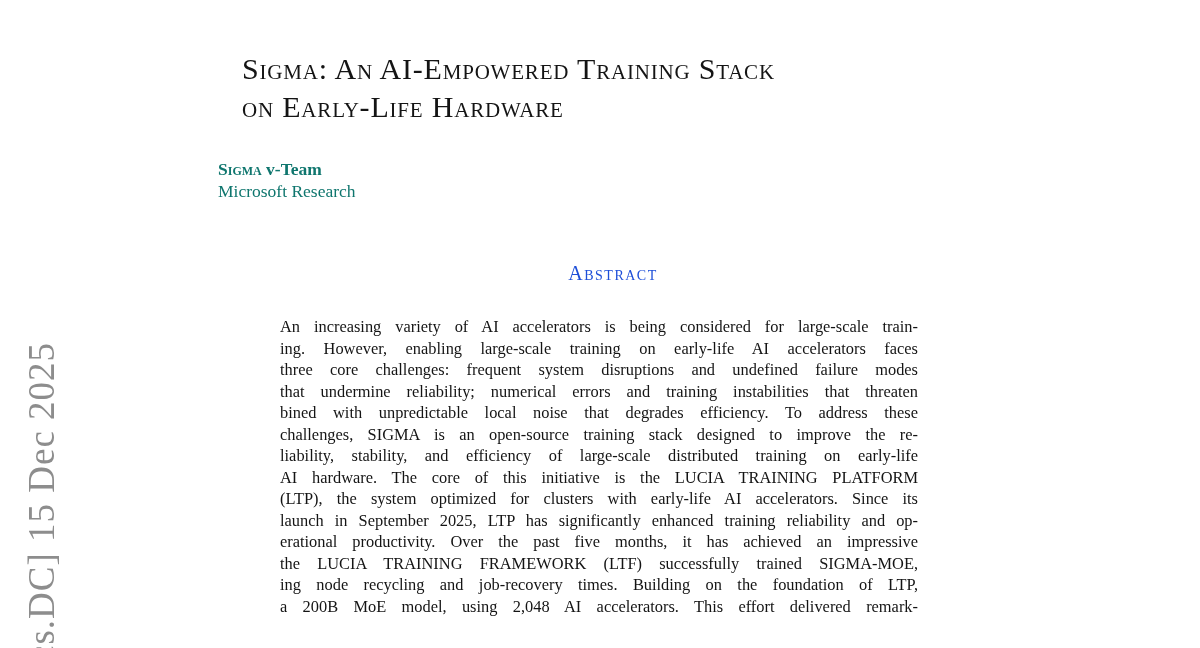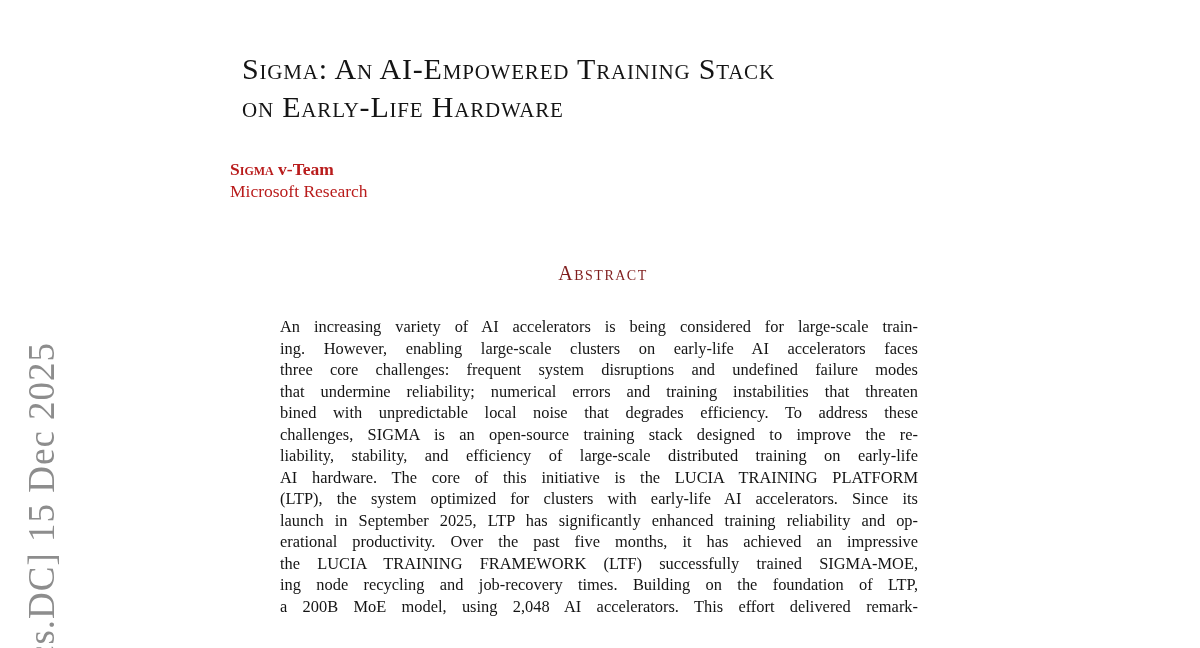--- a/index.html
+++ b/index.html
@@ -39,41 +39,41 @@
     font-variant: small-caps;
     letter-spacing: 0.8px;
     color: #141414;
     font-weight: 500;
     margin-left: 32px;
   }
 
   
   .authors {
     position: absolute;
-    left: 230px;
+    left: 218px;
     top: 159px;
     font-size: 17.5px;
     line-height: 21.5px;
-    color: #b91c1c;
+    color: #0f766e;
   }
   .author-name { font-weight: bold; }
   .author-name .sc { font-variant: small-caps; }
   .affiliation { font-weight: normal; }
 
   
   .abstract-heading {
     position: absolute;
-    left: 284px;
+    left: 294px;
     top: 262px;
     width: 638px;
     text-align: center;
     font-size: 20px;
     font-variant: small-caps;
     letter-spacing: 1.5px;
-    color: #7f1d1d;
+    color: #1d4ed8;
   }
   .abstract-body {
     position: absolute;
     left: 280px;
     top: 316px;
     width: 638px;
     font-size: 16.4px;
     color: #141414;
   }
   .abs-line {
@@ -98,21 +98,21 @@
 
   <div class="authors">
     <div class="author-name"><span class="sc">Sigma</span><span> v-Team</span></div>
     <div class="affiliation">Microsoft Research</div>
   </div>
 
   <div class="abstract-heading">Abstract</div>
 
   <div class="abstract-body">
     <div class="abs-line">An increasing variety of AI accelerators is being considered for large-scale train-</div>
-    <div class="abs-line">ing. However, enabling large-scale clusters on early-life AI accelerators faces</div>
+    <div class="abs-line">ing. However, enabling large-scale training on early-life AI accelerators faces</div>
     <div class="abs-line">three core challenges: frequent system disruptions and undefined failure modes</div>
     <div class="abs-line">that undermine reliability; numerical errors and training instabilities that threaten</div>
     <div class="abs-line">bined with unpredictable local noise that degrades efficiency. To address these</div>
     <div class="abs-line">challenges, SIGMA is an open-source training stack designed to improve the re-</div>
     <div class="abs-line">liability, stability, and efficiency of large-scale distributed training on early-life</div>
     <div class="abs-line">AI hardware. The core of this initiative is the LUCIA TRAINING PLATFORM</div>
     <div class="abs-line">(LTP), the system optimized for clusters with early-life AI accelerators. Since its</div>
     <div class="abs-line">launch in September 2025, LTP has significantly enhanced training reliability and op-</div>
     <div class="abs-line">erational productivity. Over the past five months, it has achieved an impressive</div>
     <div class="abs-line">the LUCIA TRAINING FRAMEWORK (LTF) successfully trained SIGMA-MOE,</div>

